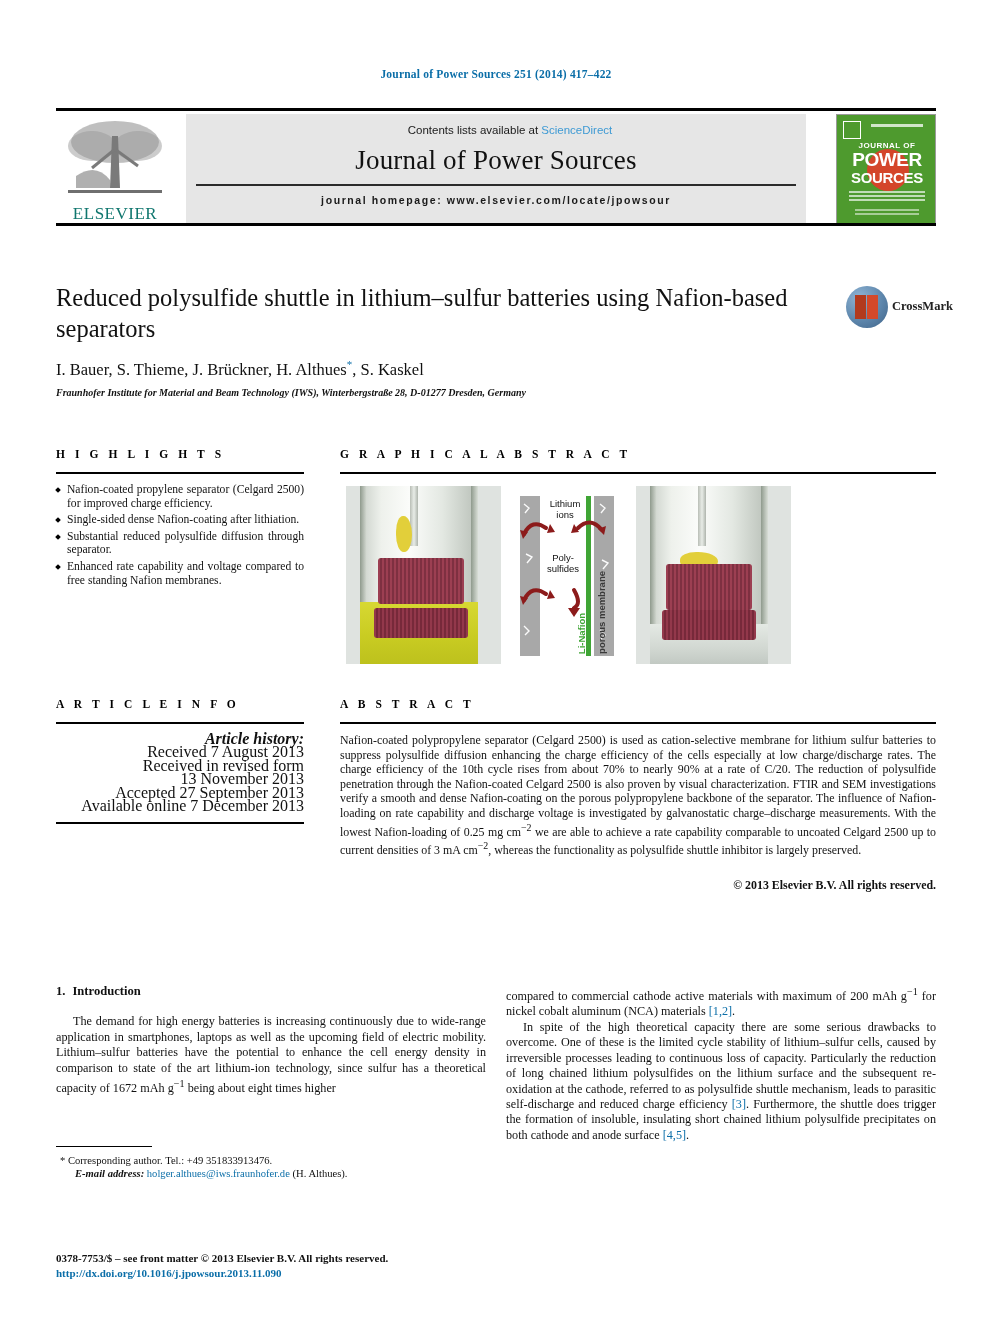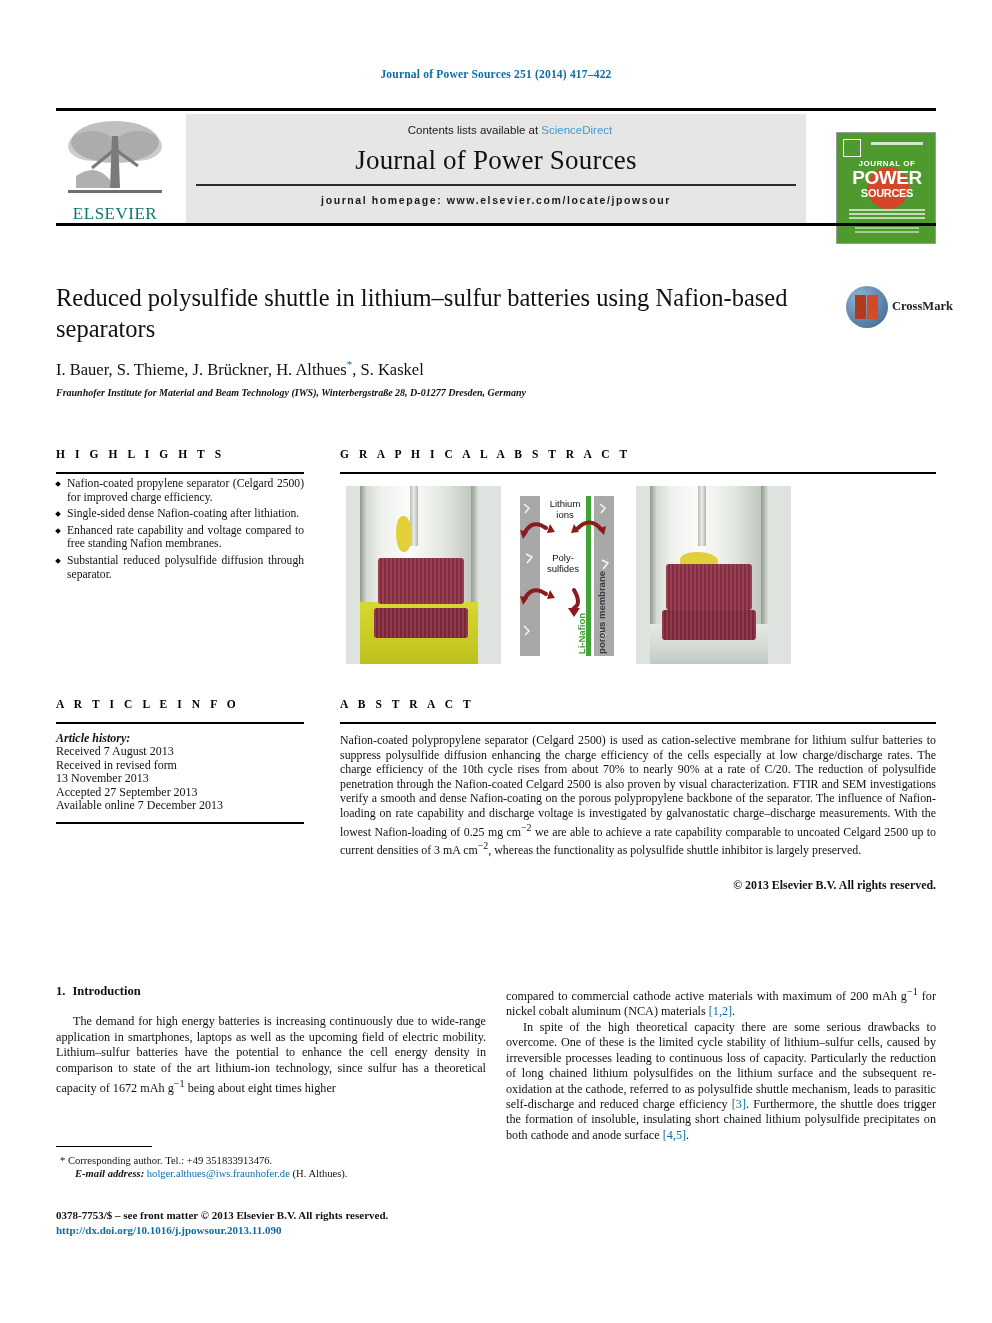--- a/index.html
+++ b/index.html
@@ -96,21 +96,21 @@
   .mast-home {
     margin-top: 8px;
     font-family: "Liberation Sans", sans-serif;
     font-size: 10.5px;
     letter-spacing: 1.6px;
     color: #1a1a1a;
     font-weight: bold;
   }
   .cover-thumb {
     position: absolute;
-    right: 0; top: 24px;
+    right: 0; top: 6px;
     width: 100px; height: 112px;
     background: #4e9a2e;
     border: 1px solid #9a9a9a;
     box-sizing: border-box;
     overflow: hidden;
   }
   .cov-box {
     position: absolute; left: 6px; top: 6px;
     width: 16px; height: 16px;
     border: 1.5px solid #fff;
@@ -131,21 +131,21 @@
     width: 42px; height: 42px; border-radius: 50%;
     background: #d4452a;
   }
   .cov-power, .cov-sources {
     position: absolute; left: 0; width: 100px;
     text-align: center;
     font-family: "Liberation Sans", sans-serif;
     font-weight: bold; color: #fff;
   }
   .cov-power { top: 34px; font-size: 19px; letter-spacing: -.5px; }
-  .cov-sources { top: 54px; font-size: 11px; letter-spacing: -.3px; }
+  .cov-sources { top: 54px; font-size: 15px; letter-spacing: -.3px; }
   .cov-lines {
     position: absolute; left: 12px; top: 76px; width: 76px;
   }
   .cov-lines div {
     height: 2px; margin-bottom: 2px;
     background: rgba(255,255,255,.65);
   }
   .cov-foot {
     position: absolute; left: 18px; bottom: 8px; width: 64px;
   }
@@ -226,21 +226,21 @@
   }
 
   
   .highlights {
     position: absolute;
     left: 56px; top: 448px;
     width: 248px;
   }
   .hl-rule { margin-top: 12px; }
   .hl-list {
-    margin: 3px 0 0 0; padding: 0; list-style: none;
+    margin: 9px 0 0 0; padding: 0; list-style: none;
   }
   .hl-list li {
     position: relative;
     padding-left: 11px;
     margin-bottom: 3px;
     font-size: 11.6px;
     line-height: 13.6px;
     text-align: justify;
     color: #111;
   }
@@ -364,23 +364,24 @@
 
   
   .art-info {
     position: absolute;
     left: 56px; top: 698px;
     width: 248px;
   }
   .ai-rule { margin-top: 12px; }
   .ai-body {
     margin-top: 8px;
-    font-size: 12px;
+    font-size: 16px;
     line-height: 13.4px;
     color: #111;
+    text-align: right;
   }
   .ai-body .lbl {
     font-style: italic;
     font-weight: bold;
   }
   .ai-sep {
     margin: 10px 0 8px 0;
     height: 1.5px; background: #000;
   }
 
@@ -452,21 +453,21 @@
     left: 56px; top: 1208px;
     width: 560px;
     font-size: 11px;
     line-height: 14.5px;
     color: #111;
   }
   .pg-footer .doi {
     color: #0b6ea8;
     font-weight: bold;
   }
-  .bold { font-weight: bold; }
+  .bold { font-weight: bold; margin-top: 43px; }
 </style>
 </head>
 <body>
 
 <div class="page">
 
   <div class="running-head">Journal of Power Sources 251 (2014) 417–422</div>
 
   <div class="masthead">
     <div class="mast-rule-top"></div>
@@ -532,22 +533,22 @@
     <div class="cm-book-r"></div>
     <div class="cm-text">CrossMark</div>
   </div>
 
   <div class="highlights">
     <div class="sec-head">H I G H L I G H T S</div>
     <div class="rule hl-rule"></div>
     <ul class="hl-list">
       <li>Nafion-coated propylene separator (Celgard 2500) for improved charge efficiency.</li>
       <li>Single-sided dense Nafion-coating after lithiation.</li>
+      <li>Substantial reduced polysulfide diffusion through separator.</li>
       <li>Enhanced rate capability and voltage compared to free standing Nafion membranes.</li>
-      <li>Substantial reduced polysulfide diffusion through separator.</li>
     </ul>
   </div>
 
   <div class="graph-abs">
     <div class="sec-head">G R A P H I C A L   A B S T R A C T</div>
     <div class="rule ga-rule"></div>
 
     <div class="ga-fig">
 
       <div class="vial vial-left">

